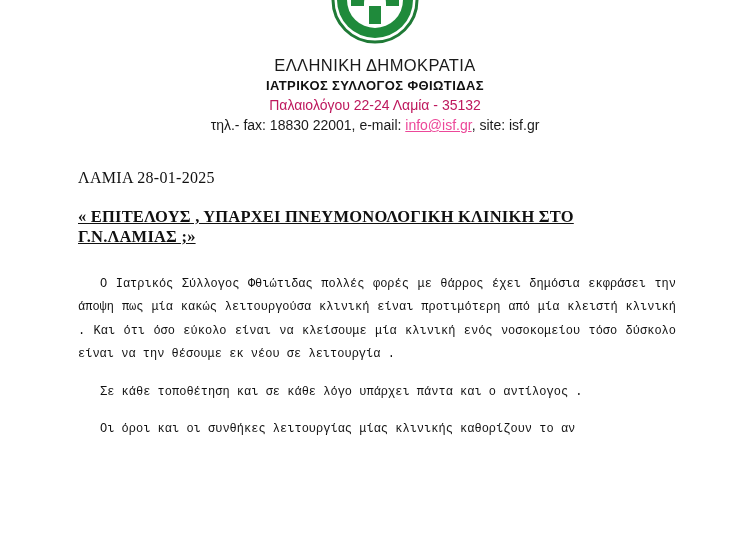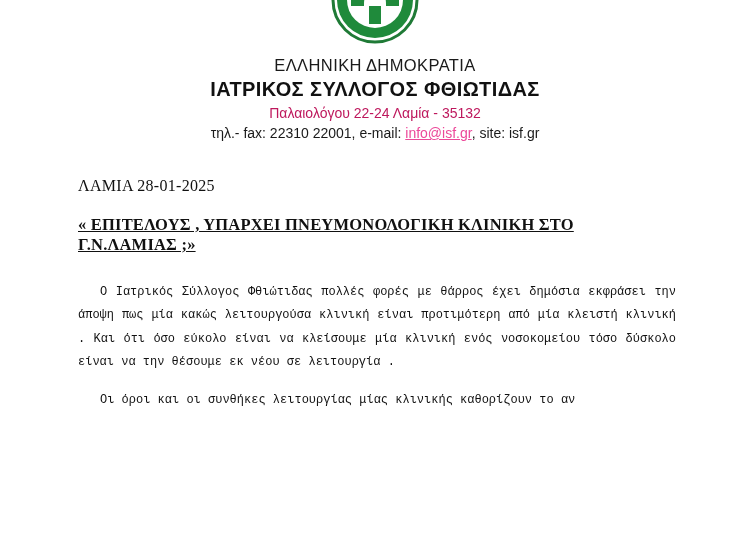--- a/index.html
+++ b/index.html
@@ -46,21 +46,21 @@
 
   .org-line1 {
     font-family: "Liberation Sans", sans-serif;
     font-size: 16.5px;
     letter-spacing: 0.4px;
     color: #1a1a1a;
     margin-top: 6px;
   }
   .org-line2 {
     font-family: "Liberation Sans", sans-serif;
-    font-size: 20px;
+    font-size: 13px;
     font-weight: bold;
     letter-spacing: 0.4px;
     color: #111111;
     margin-top: 3px;
   }
   .org-addr {
     font-family: "Liberation Sans", sans-serif;
     font-size: 14px;
     color: #be185d;
     margin-top: 4px;
@@ -140,25 +140,26 @@
           <text font-family="Liberation Sans, sans-serif" font-size="7" fill="#ffffff" font-weight="bold">
             <textPath href="#ringtop" startOffset="64%">ΣΥΛΛΟΓΟΣ</textPath>
           </text>
         </svg>
       </div>
     </div>
 
     <div class="org-line1">ΕΛΛΗΝΙΚΗ ΔΗΜΟΚΡΑΤΙΑ</div>
     <div class="org-line2">ΙΑΤΡΙΚΟΣ ΣΥΛΛΟΓΟΣ ΦΘΙΩΤΙΔΑΣ</div>
     <div class="org-addr">Παλαιολόγου 22-24 Λαμία - 35132</div>
-    <div class="org-contact"><span>τηλ.- fax: 22310 22001, e-mail: </span><span class="link">info@isf.gr</span><span>, site: </span><span>isf.gr</span></div>
+    <div class="org-contact"><span>τηλ.- fax: 18830 22001, e-mail: </span><span class="link">info@isf.gr</span><span>, site: </span><span>isf.gr</span></div>
   </div>
 
   <div class="body-area">
     <div class="dateline">ΛΑΜΙΑ   28-01-2025</div>
 
     <div class="title">« ΕΠΙΤΕΛΟΥΣ  ,  ΥΠΑΡΧΕΙ ΠΝΕΥΜΟΝΟΛΟΓΙΚΗ ΚΛΙΝΙΚΗ ΣΤΟ  Γ.Ν.ΛΑΜΙΑΣ ;»</div>
 
     <div class="para indent nowrap-justify">Ο  Ιατρικός Σύλλογος Φθιώτιδας   πολλές  φορές με θάρρος  έχει δημόσια εκφράσει την άποψη  πως μία κακώς λειτουργούσα κλινική είναι προτιμότερη από μία κλειστή κλινική . Και ότι όσο εύκολο είναι να κλείσουμε μία κλινική ενός νοσοκομείου τόσο δύσκολο  είναι να την  θέσουμε εκ νέου σε λειτουργία .</div>
+    <div class="para indent tight">Σε  κάθε τοποθέτηση  και σε κάθε λόγο  υπάρχει  πάντα και ο αντίλογος .</div>
     <div class="para indent tight">Οι όροι και οι συνθήκες λειτουργίας μίας κλινικής  καθορίζουν  το αν</div>
   </div>
 
 </div>
 
 </body></html>

